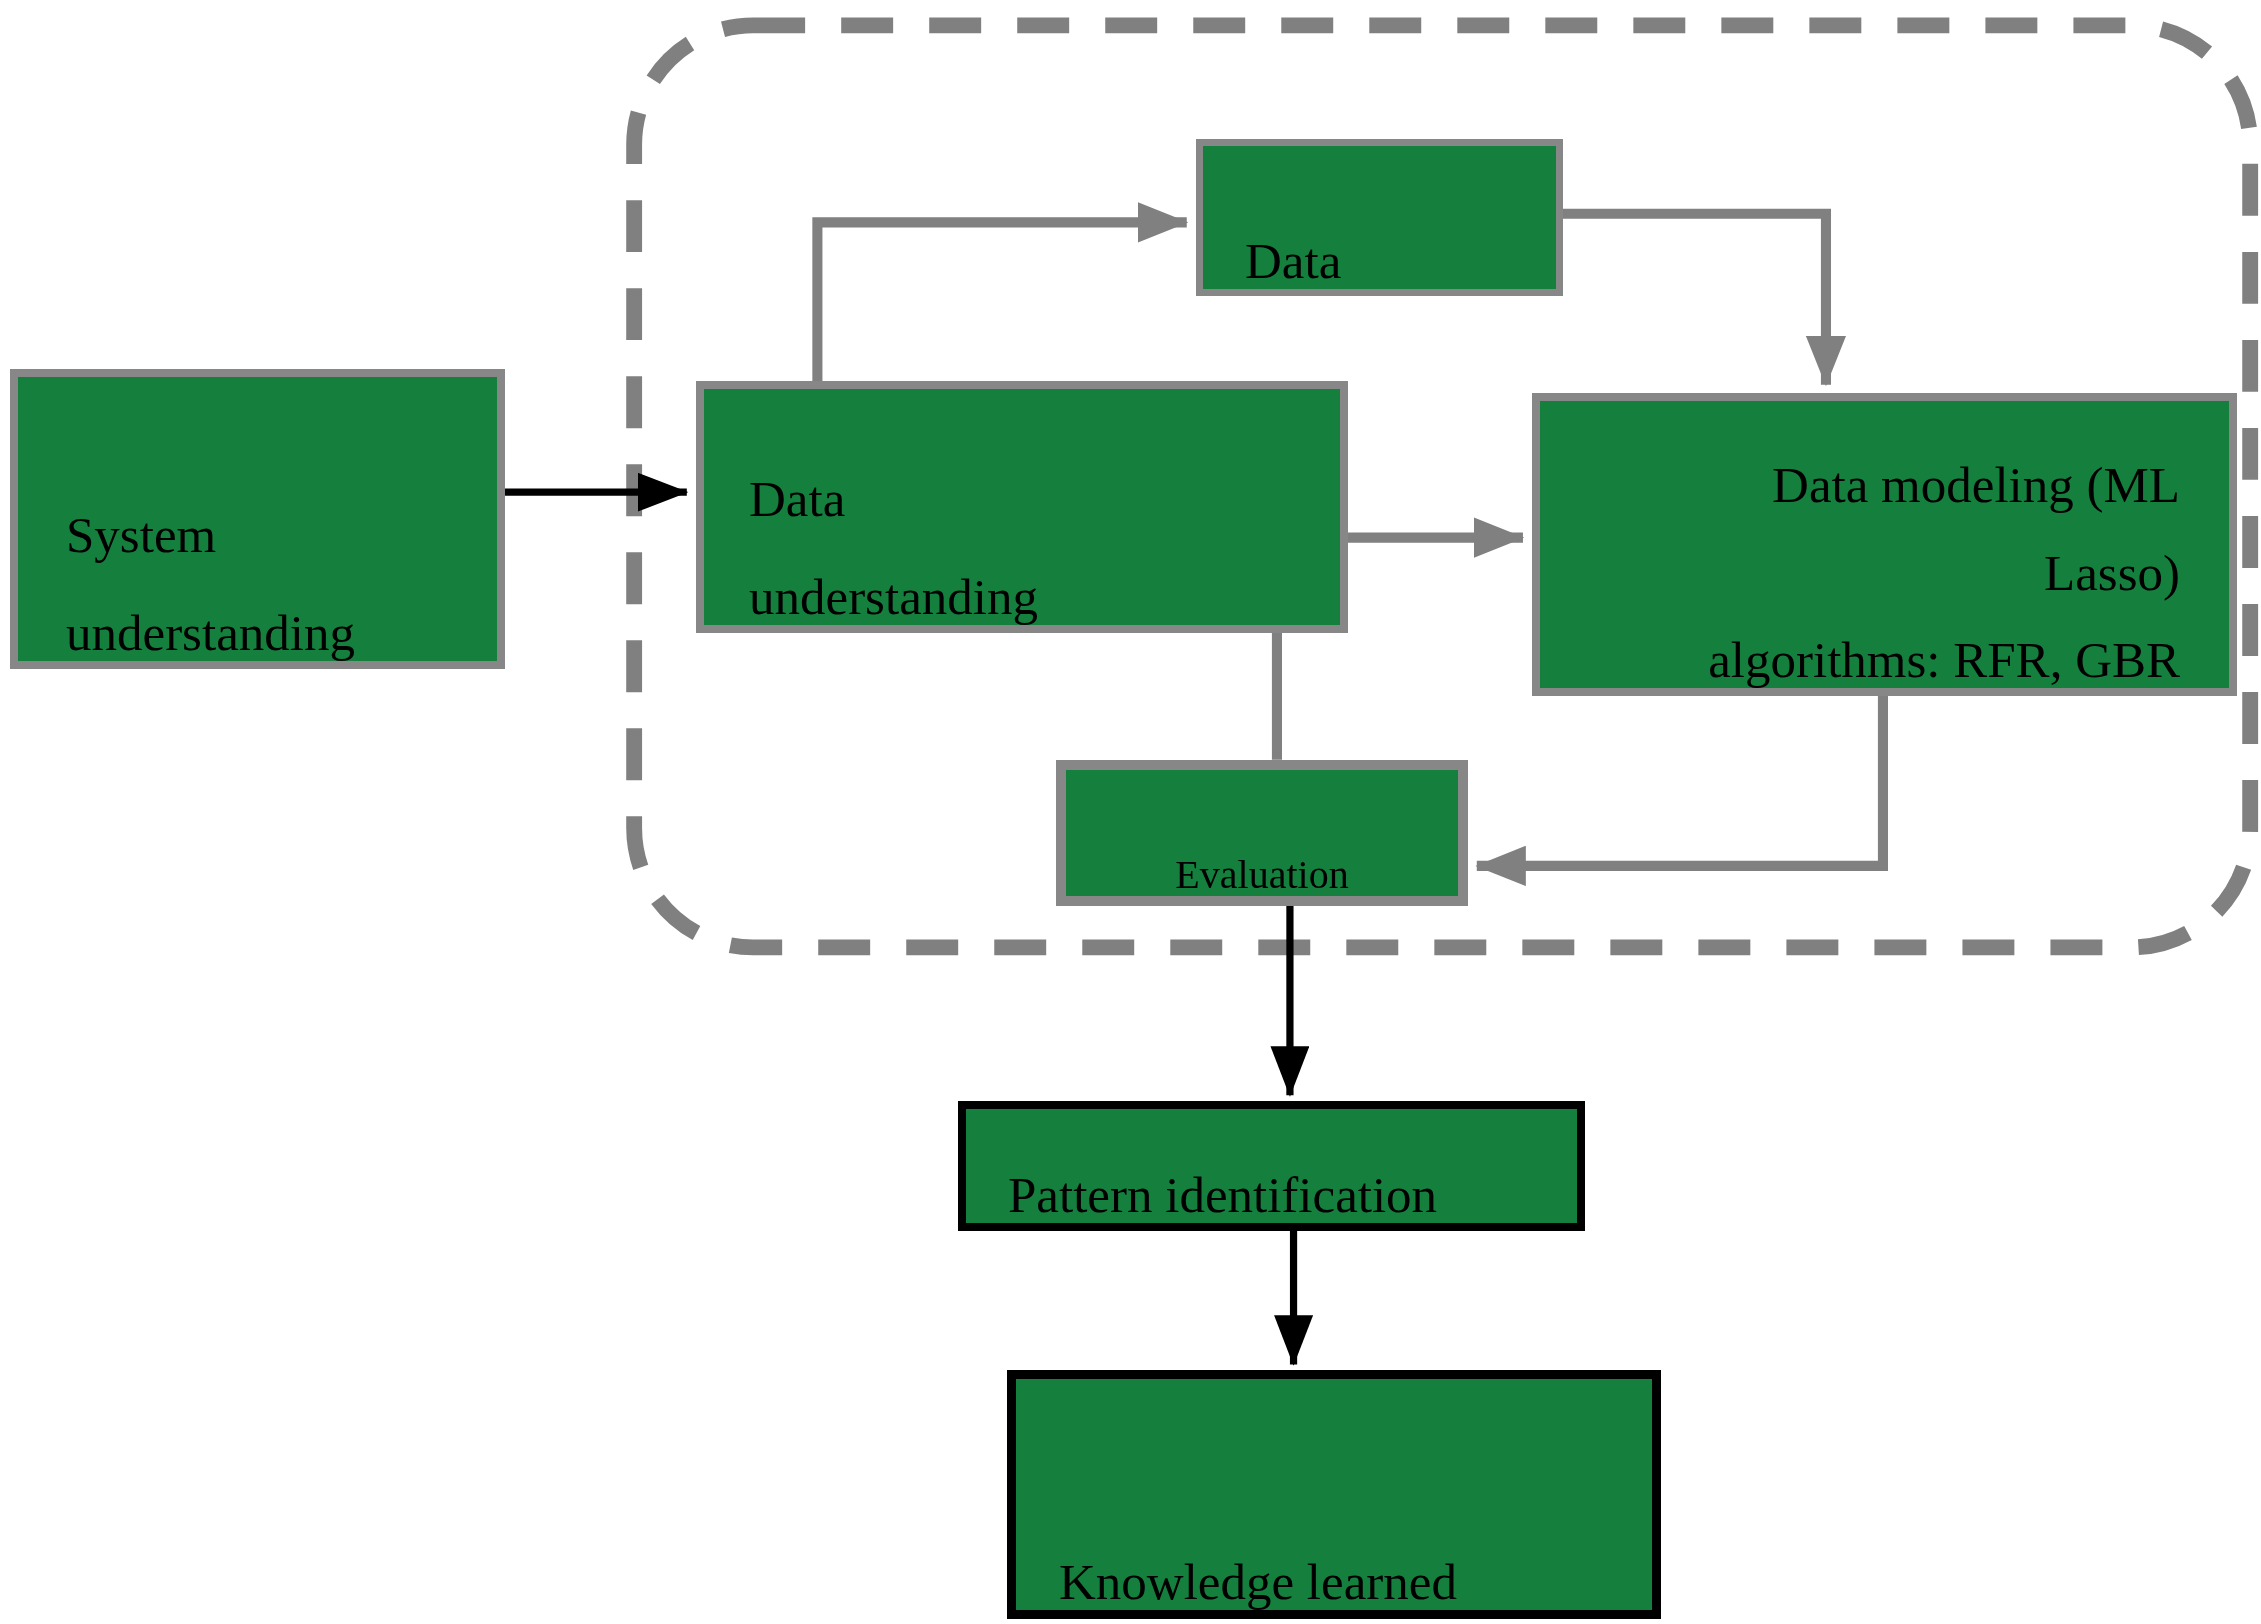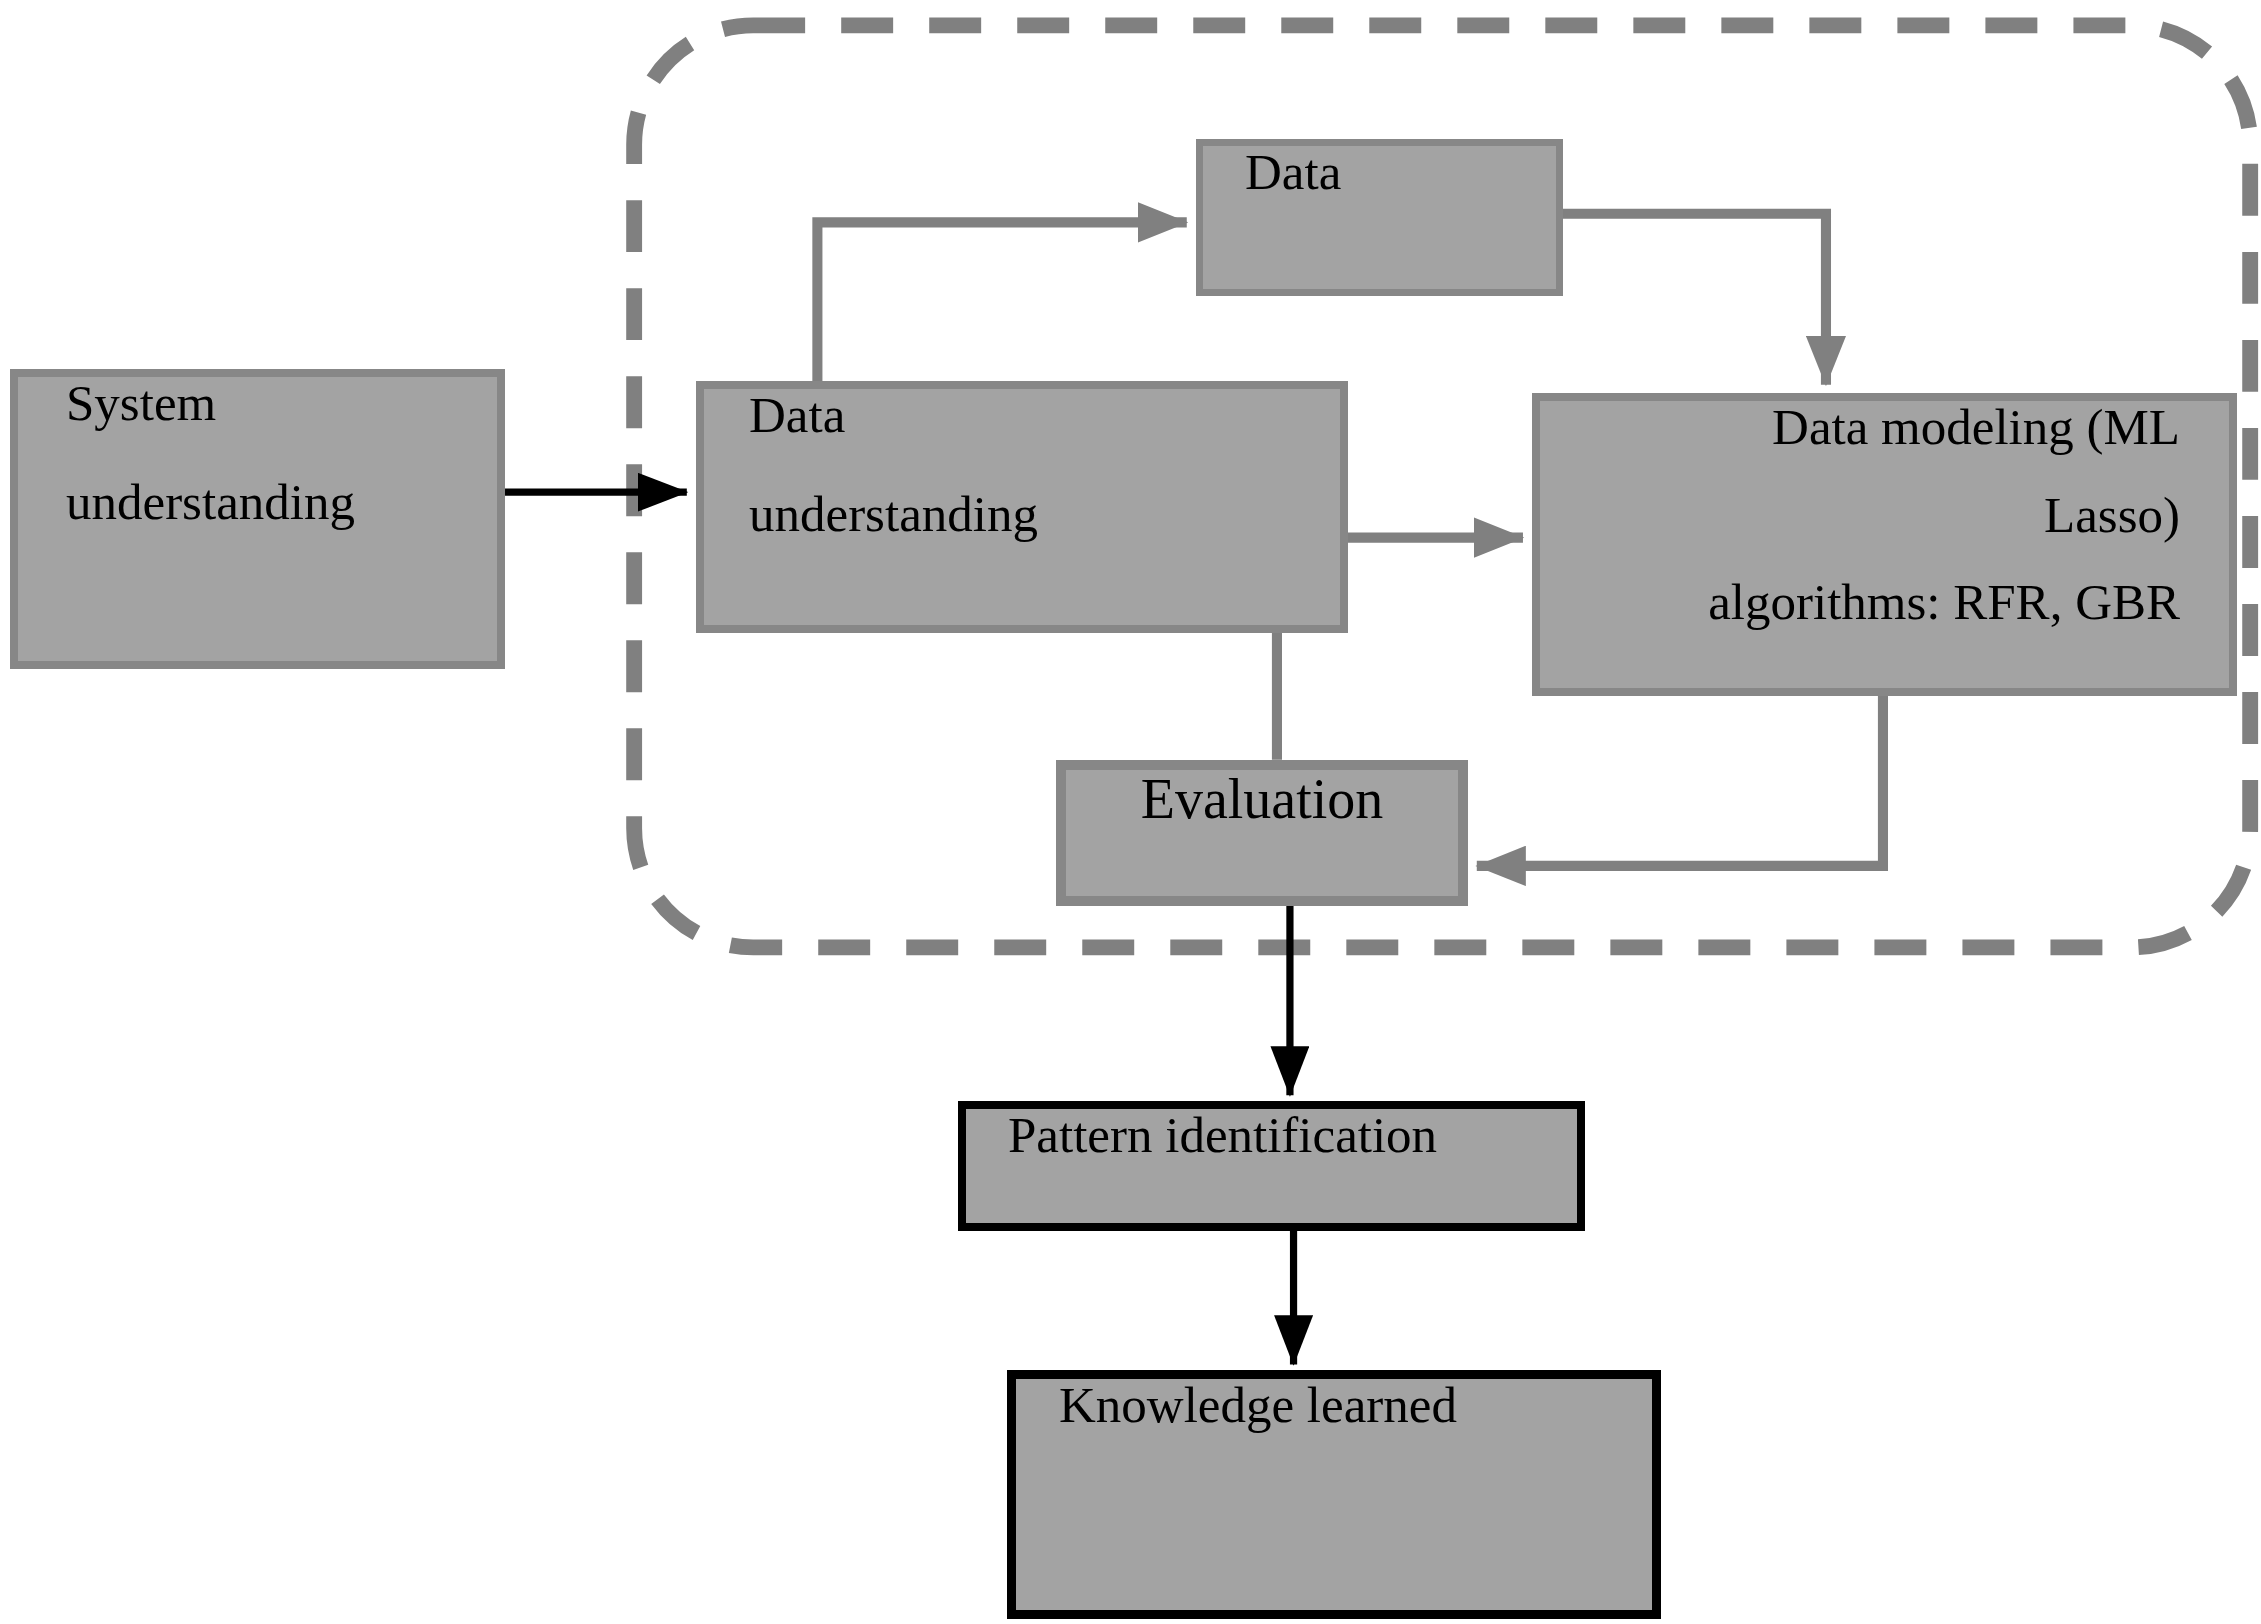--- a/index.html
+++ b/index.html
@@ -12,33 +12,33 @@
     overflow:hidden;
   }
   svg.wires{position:absolute;left:0;top:0;width:2261px;height:1625px;}
   .wire-gray{stroke:var(--gray-line,#808080);fill:none;}
   .wire-black{stroke:var(--black,#000000);fill:none;}
   #head-gray path{fill:var(--gray-line,#808080);}
   #head-black path{fill:var(--black,#000000);}
   .dashed-rect{stroke:var(--gray-line,#808080);fill:none;}
 
   .box{
-    position:absolute;box-sizing:border-box;background:#a3a3a3;
-    display:flex;flex-direction:column;justify-content:flex-start;
+    position:absolute;box-sizing:border-box;background:#15803d;
+    display:flex;flex-direction:column;justify-content:flex-end;
     font-size:51px;line-height:1.05;
   }
   .box .ln{display:block;}
   .gray-border{border:8.7px solid var(--gray-border,#878787);}
   .black-border{border:8px solid var(--black,#000000);}
 
   .box-system{left:10px;top:369px;width:495px;height:300px;padding-left:48px;gap:45px;}
   .box-data-understanding{left:696px;top:381px;width:652px;height:252px;padding-left:45px;gap:45px;}
   .box-data{left:1196px;top:139px;width:367px;height:157px;border-width:7.2px;padding-left:42px;}
   .box-data-modeling{left:1532px;top:393px;width:705px;height:303px;padding-right:49px;padding-left:21.6px;text-align:right;gap:34px;}
-  .box-evaluation{left:1056px;top:760px;width:412px;height:146px;border-width:10px;align-items:center;font-size:56px;}
+  .box-evaluation{left:1056px;top:760px;width:412px;height:146px;border-width:10px;align-items:center;font-size:40px;}
   .box-pattern{left:958px;top:1101px;width:627px;height:130px;padding-left:42px;}
   .box-knowledge{left:963px;top:1370px;width:654px;height:249px;border-width:9.4px;padding-left:43px;padding-right:43px;gap:52px;margin-left:44px;}
   .justify-row{display:flex;flex-direction:row;justify-content:space-between;align-items:baseline;}
 </style>
 </head>
 <body>
 
 <div class="canvas">
 
   <svg class="wires" viewBox="0 0 3134 2252" aria-hidden="true">

